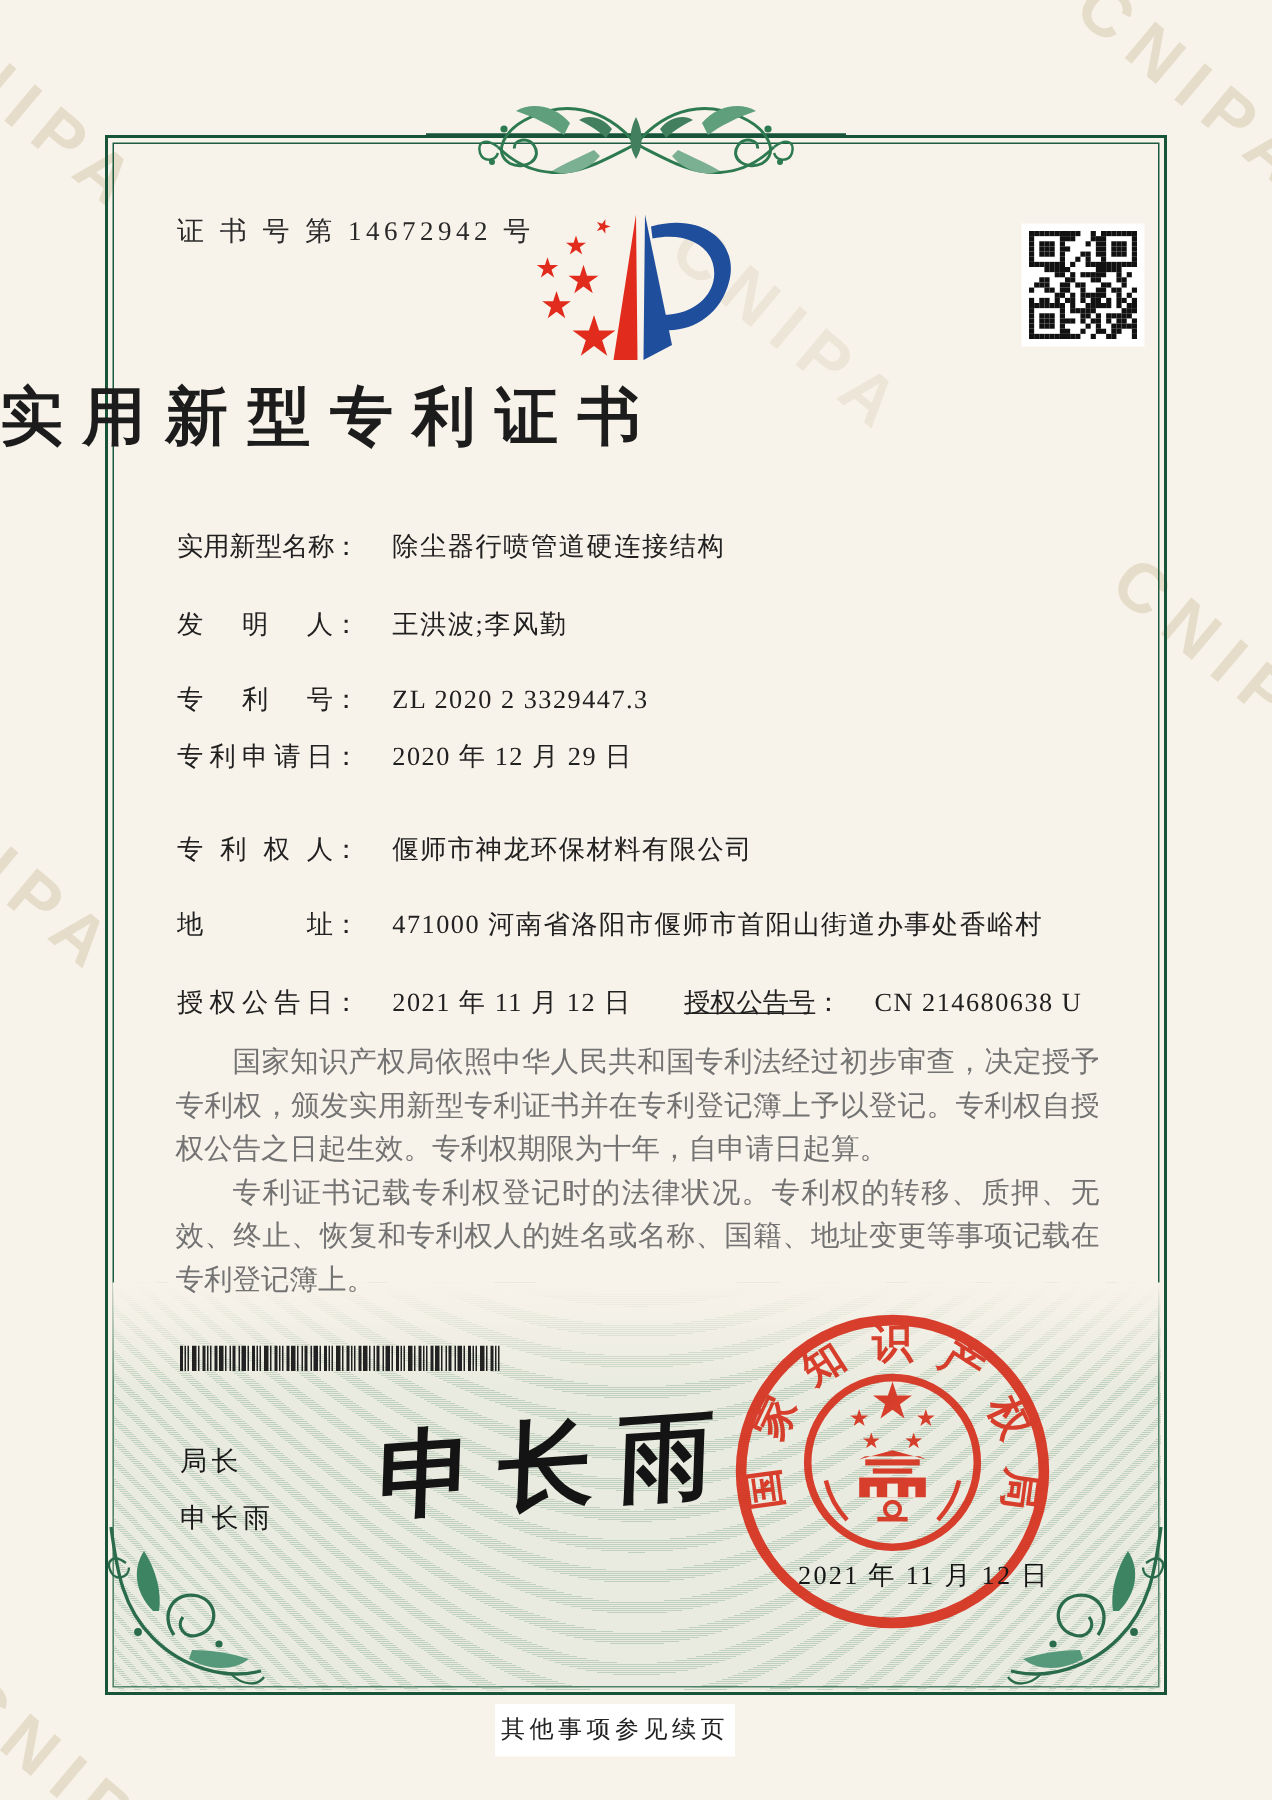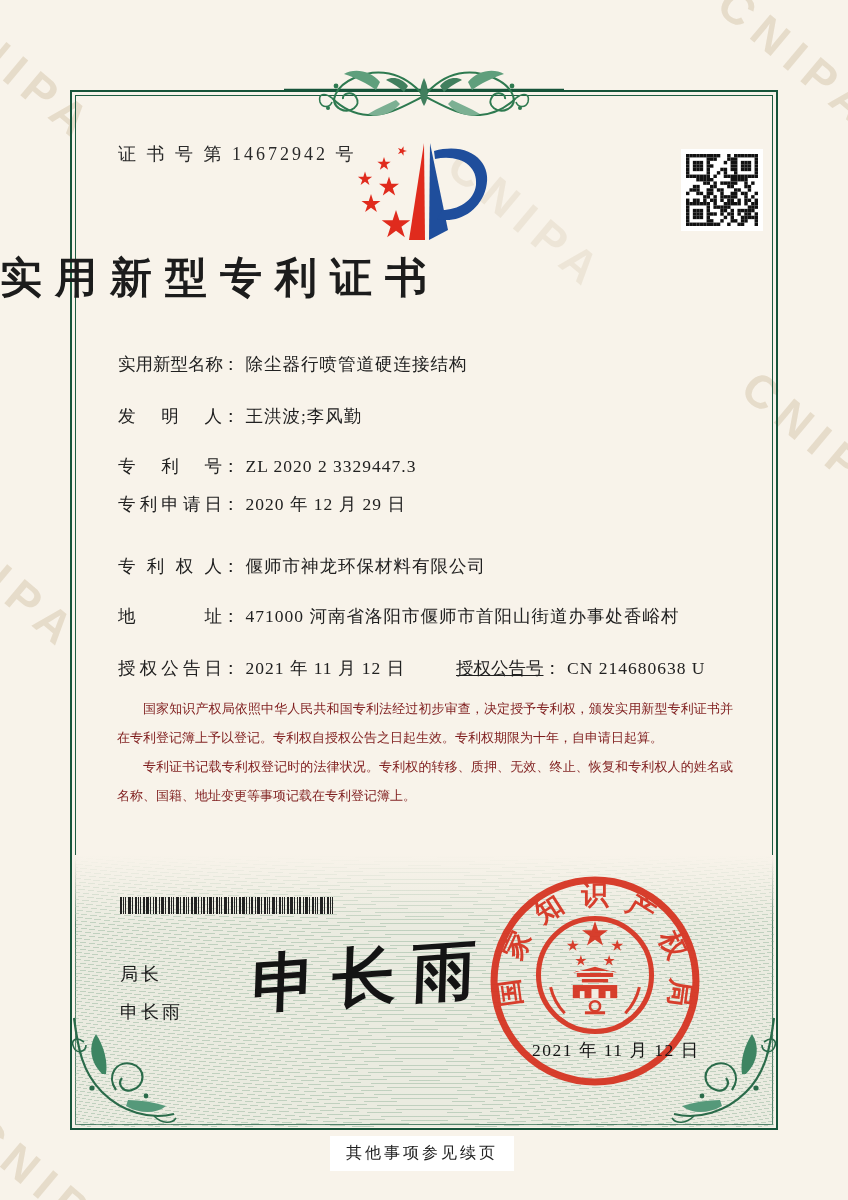--- a/index.html
+++ b/index.html
@@ -51,39 +51,39 @@
     position:absolute;left:0;top:250px;width:848px;text-align:left;
     font-size:42px;font-weight:700;letter-spacing:13px;color:#1c1c1c;
   }
   
   .field-row{position:absolute;left:118px;font-size:17.5px;white-space:nowrap;color:#212121;}
   .f0{top:352px}.f1{top:404px}.f2{top:454px}.f3{top:492px}.f4{top:554px}.f5{top:604px}.f6{top:656px}
   .f7{top:656px;left:456px;}
   .flabel{display:inline-block;width:104px;text-align:justify;text-align-last:justify;vertical-align:bottom;}
   .flabel2{display:inline-block;vertical-align:bottom;text-decoration:underline;}
   .fcolon{display:inline-block;}
-  .fvalue{margin-left:6px;letter-spacing:1px;}
+  .fvalue{margin-left:22px;letter-spacing:1px;}
   
-  .paras{position:absolute;left:117px;top:694px;width:616px;font-size:13px;line-height:29px;color:#7f1d1d;text-align:justify;}
+  .paras{position:absolute;left:117px;top:694px;width:616px;font-size:19px;line-height:29px;color:#737373;text-align:justify;}
   .paras p{margin:0;text-indent:2em;}
   
   .barcode{position:absolute;left:120px;top:897px;width:218px;height:17px;}
   .director-label{position:absolute;left:120px;top:962px;font-size:18px;letter-spacing:3px;color:#1a1a1a;font-family:Liberation Mono, monospace;}
   .director-name{position:absolute;left:120px;top:1000px;font-size:18px;letter-spacing:3px;color:#1a1a1a;}
   .signature{
     position:absolute;left:252px;top:932px;width:280px;
     font-size:64px;font-weight:600;letter-spacing:16px;color:#141414;
     transform:rotate(-4deg) skewX(-6deg);white-space:nowrap;
   }
   .seal{position:absolute;left:488px;top:874px;width:214px;height:214px;opacity:.93;}
   .seal-date{position:absolute;left:532px;top:1038px;font-size:17.5px;letter-spacing:1.5px;color:#151515;}
   .page-indicator{position:absolute;left:0;top:1097px;width:814px;text-align:center;font-size:15px;letter-spacing:3px;color:#2a2a2a;}
   .note-box{
     position:absolute;left:330px;top:1136px;background:#ffffff;
-    padding:7px 16px;font-size:16px;letter-spacing:3px;color:#222;
+    padding:7px 4px;font-size:16px;letter-spacing:3px;color:#222;
   }
 </style>
 </head>
 <body>
 
 <div class="page">
 
   <div class="wm" style="left:-38px;top:-10px;">CNIPA</div>
   <div class="wm" style="left:742px;top:-24px;">CNIPA</div>
   <div class="wm" style="left:766px;top:360px;">CNIPA</div>

